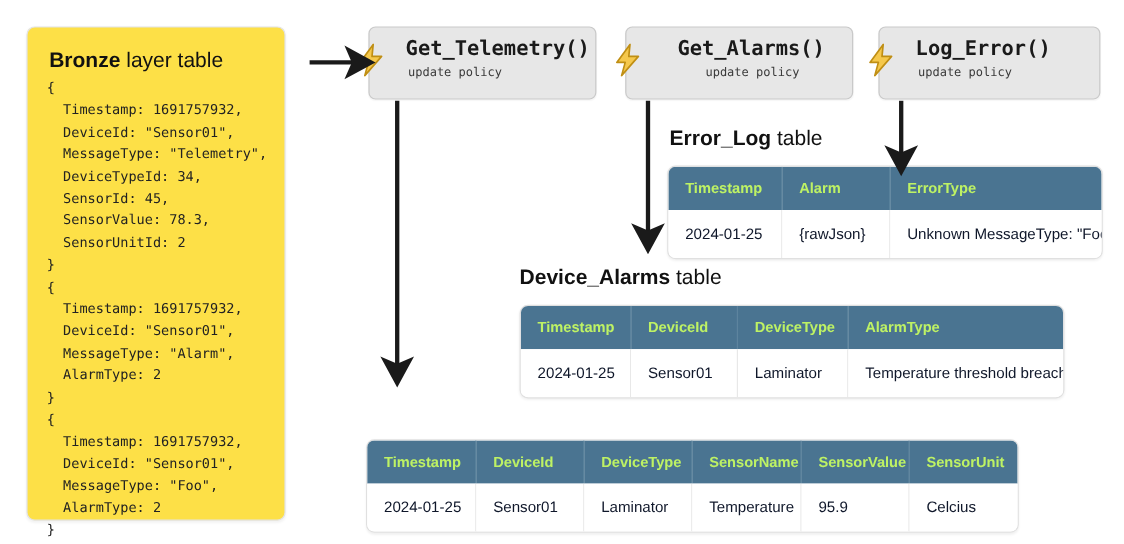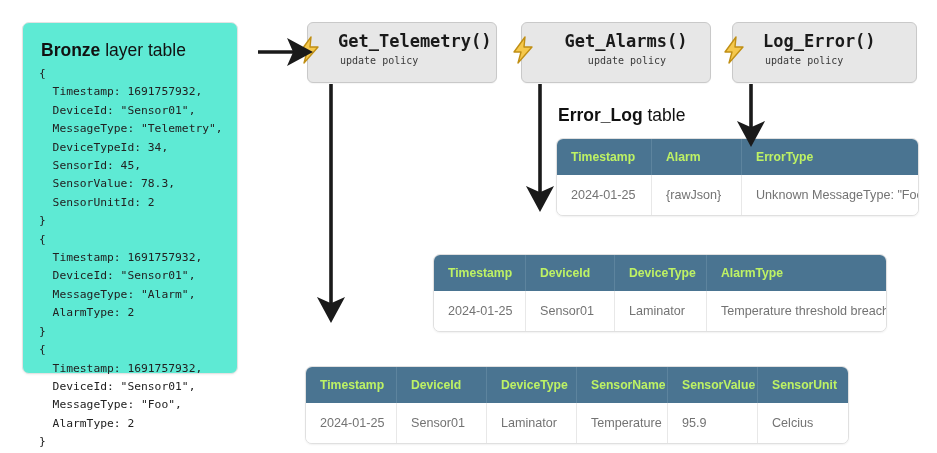--- a/index.html
+++ b/index.html
@@ -18,22 +18,22 @@
     background: #ffffff;
     overflow: hidden;
   }
 
   
   .bronze-card {
     position: absolute;
     left: 22px;
     top: 22px;
     width: 216px;
-    height: 352px;
-    background: #5eead4;
+    height: 412px;
+    background: #fde047;
     border: 1px solid #e3e3e3;
     border-radius: 7px;
     box-sizing: border-box;
     padding: 16px 14px 15px 16px;
     box-shadow: 0 1px 2px rgba(0,0,0,0.05);
   }
   .card-title {
     font-size: 17.5px;
     line-height: 22px;
     color: #111111;
@@ -117,21 +117,21 @@
     font-size: 12.2px;
     font-weight: 700;
     text-align: left;
     padding: 11px 0 11px 14px;
     white-space: nowrap;
     border-right: 1px solid #5d849e;
   }
   .tbl th:last-child { border-right: none; }
   .tbl td {
     background: #ffffff;
-    color: #737373;
+    color: #0f172a;
     font-size: 12.6px;
     font-weight: 400;
     text-align: left;
     padding: 13px 0 13px 14px;
     white-space: nowrap;
     border-right: 1px solid #e8e8e8;
   }
   .tbl td:last-child { border-right: none; }
 
   
@@ -217,20 +217,23 @@
     </thead>
     <tbody>
       <tr>
         <td>2024-01-25</td>
         <td>{rawJson}</td>
         <td>Unknown MessageType: "Foo"</td>
       </tr>
     </tbody>
   </table>
 
+  <div class="tbl-title" style="left:433px; top:220px;">
+    <b>Device_Alarms</b><span> table</span>
+  </div>
   <table class="tbl" style="left:433px; top:254px; width:452px;">
     <colgroup>
         <col style="width:92px">
         <col style="width:89px">
         <col style="width:92px">
         <col style="width:179px">
       </colgroup>
     <thead>
       <tr>
         <th>Timestamp</th>

